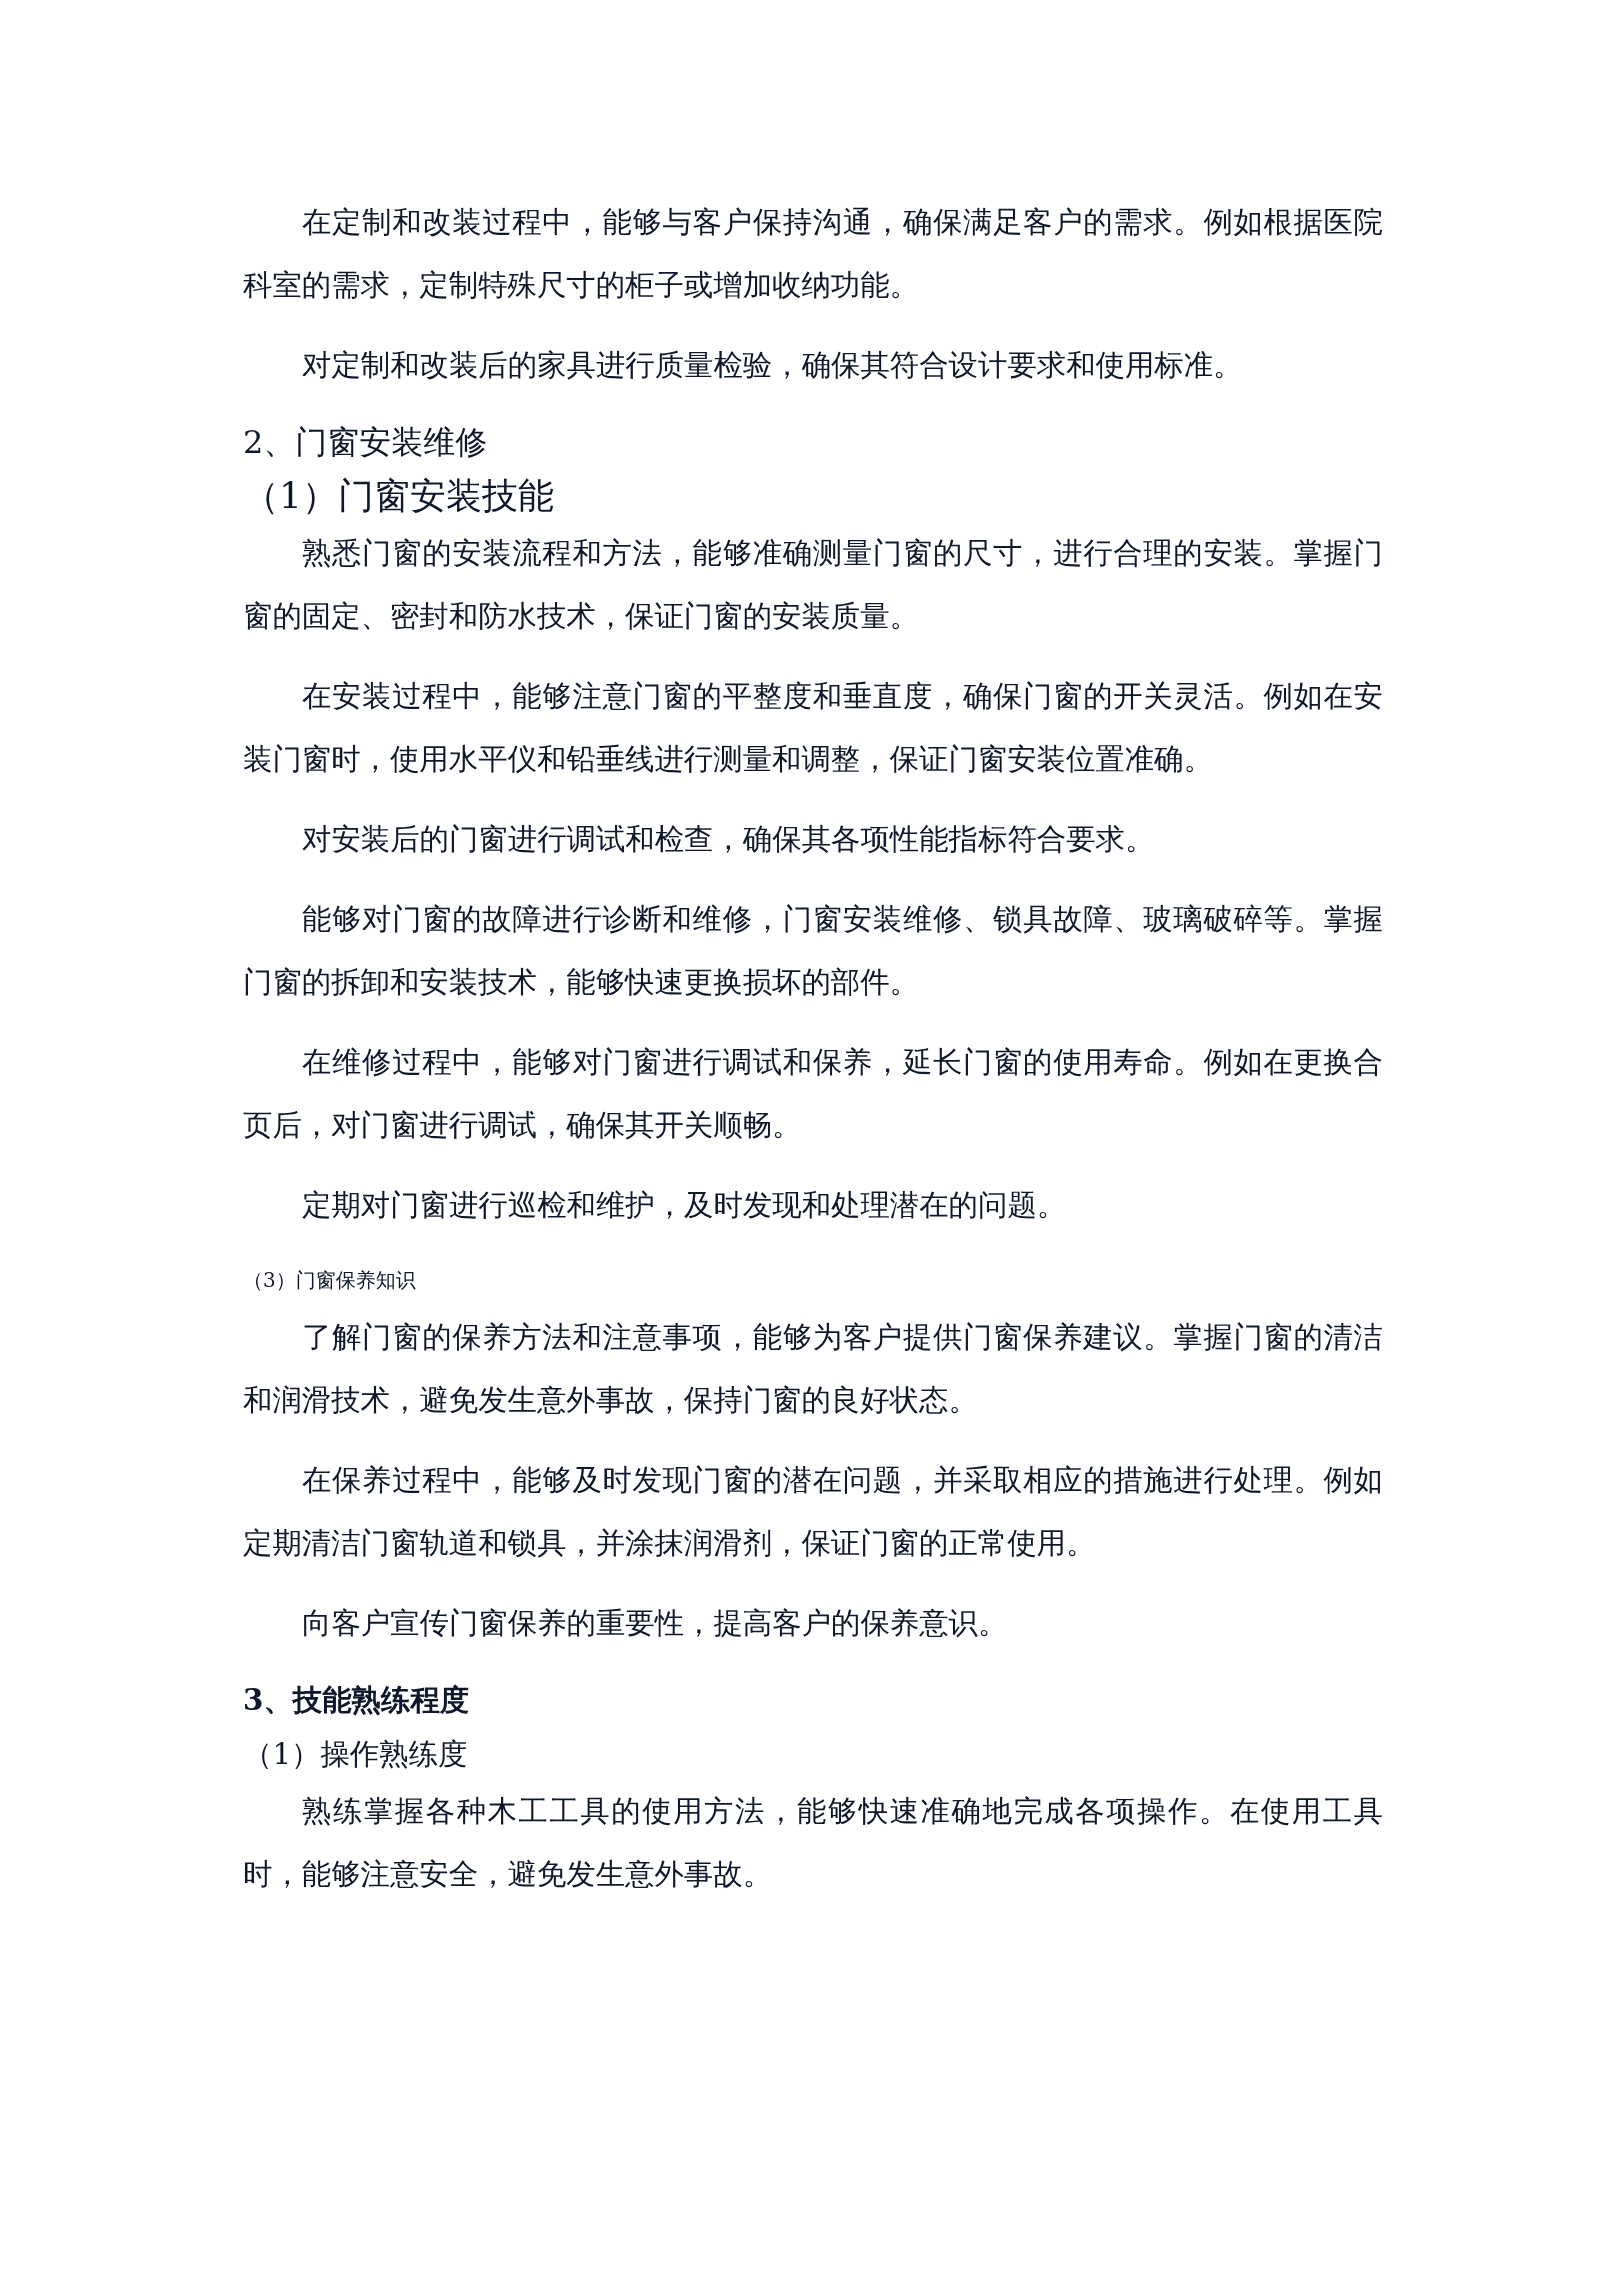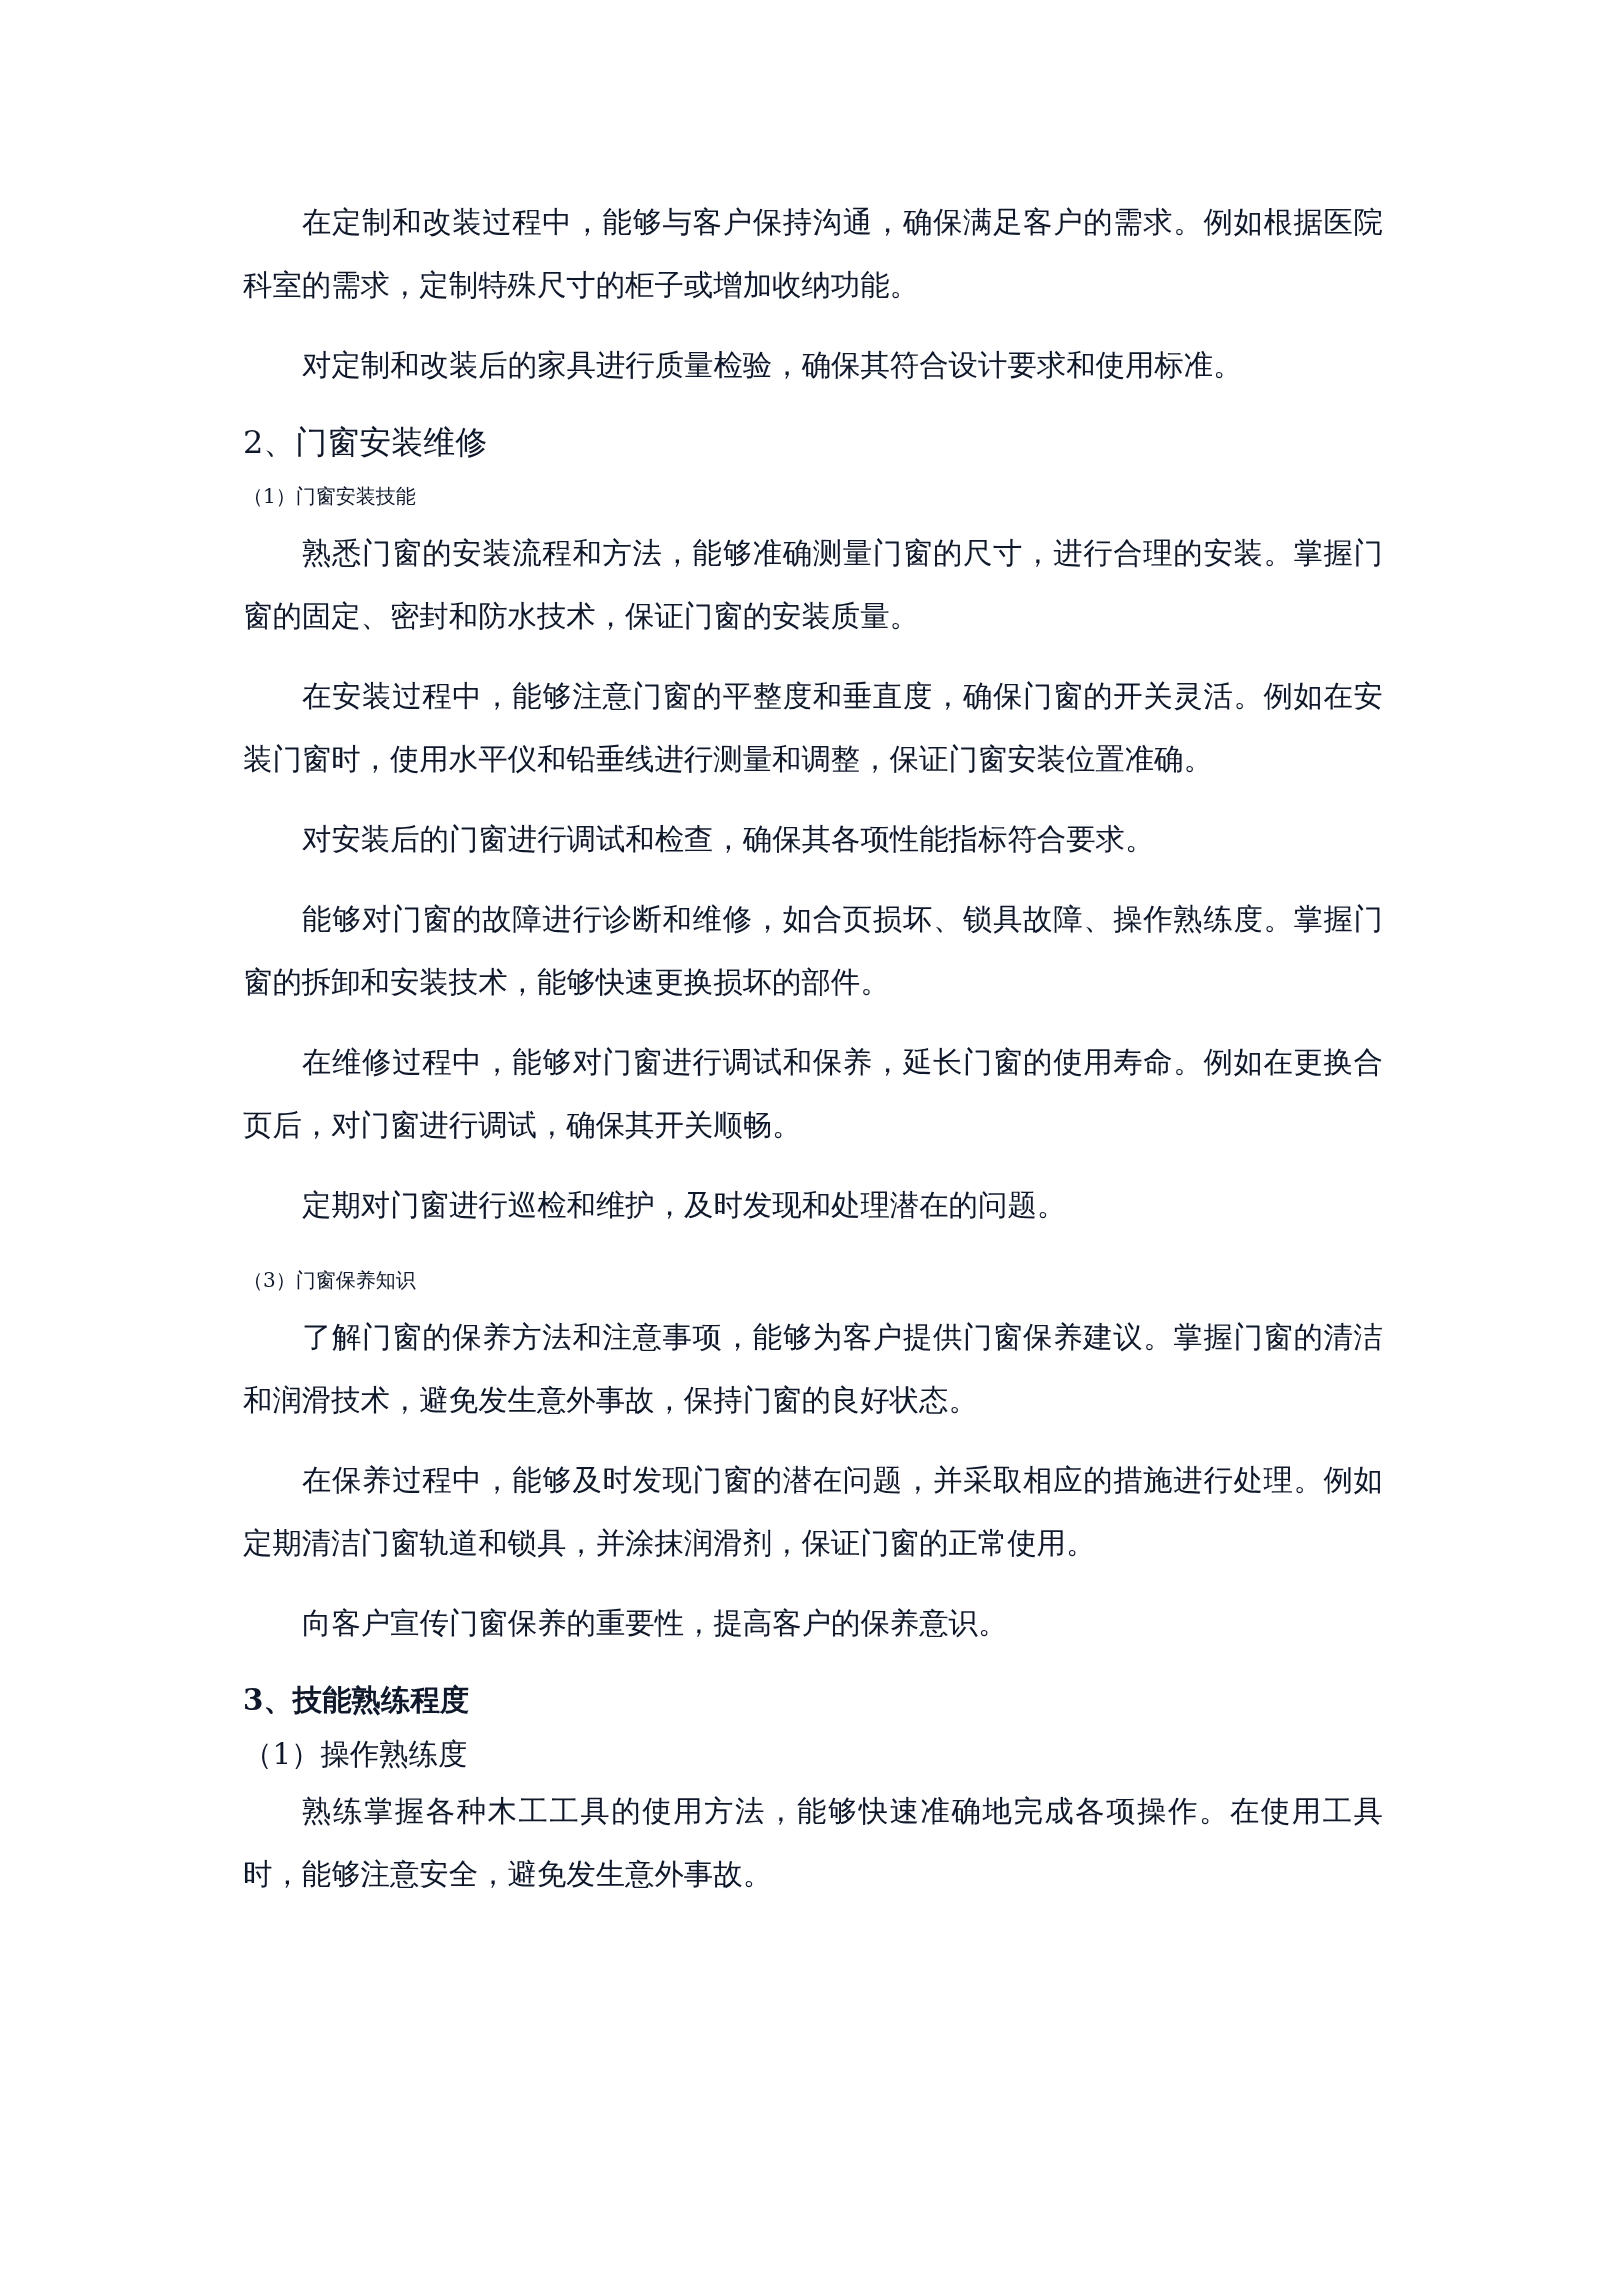--- a/index.html
+++ b/index.html
@@ -31,25 +31,25 @@
     }
     .gap-before { margin-top: 5.2px; }
   </style>
 </head>
 <body>
 
 <div class="page">
   <p class="para">在定制和改装过程中，能够与客户保持沟通，确保满足客户的需求。例如根据医院科室的需求，定制特殊尺寸的柜子或增加收纳功能。</p>
   <p class="para">对定制和改装后的家具进行质量检验，确保其符合设计要求和使用标准。</p>
   <h2 class="heading" style="font-size:32px;font-weight:normal;">2、门窗安装维修</h2>
-  <h3 class="subheading" style="font-size:20px;font-weight:normal;">（1）门窗安装技能</h3>
+  <h3 class="subheading" style="font-size:36px;font-weight:normal;">（1）门窗安装技能</h3>
   <p class="para">熟悉门窗的安装流程和方法，能够准确测量门窗的尺寸，进行合理的安装。掌握门窗的固定、密封和防水技术，保证门窗的安装质量。</p>
   <p class="para">在安装过程中，能够注意门窗的平整度和垂直度，确保门窗的开关灵活。例如在安装门窗时，使用水平仪和铅垂线进行测量和调整，保证门窗安装位置准确。</p>
   <p class="para">对安装后的门窗进行调试和检查，确保其各项性能指标符合要求。</p>
-  <p class="para">能够对门窗的故障进行诊断和维修，如合页损坏、锁具故障、操作熟练度。掌握门窗的拆卸和安装技术，能够快速更换损坏的部件。</p>
+  <p class="para">能够对门窗的故障进行诊断和维修，门窗安装维修、锁具故障、玻璃破碎等。掌握门窗的拆卸和安装技术，能够快速更换损坏的部件。</p>
   <p class="para">在维修过程中，能够对门窗进行调试和保养，延长门窗的使用寿命。例如在更换合页后，对门窗进行调试，确保其开关顺畅。</p>
   <p class="para">定期对门窗进行巡检和维护，及时发现和处理潜在的问题。</p>
   <h3 class="subheading gap-before" style="font-size:20px;font-weight:normal;">（3）门窗保养知识</h3>
   <p class="para">了解门窗的保养方法和注意事项，能够为客户提供门窗保养建议。掌握门窗的清洁和润滑技术，避免发生意外事故，保持门窗的良好状态。</p>
   <p class="para">在保养过程中，能够及时发现门窗的潜在问题，并采取相应的措施进行处理。例如定期清洁门窗轨道和锁具，并涂抹润滑剂，保证门窗的正常使用。</p>
   <p class="para">向客户宣传门窗保养的重要性，提高客户的保养意识。</p>
   <h2 class="heading" style="font-size:29.4px;font-weight:bold;">3、技能熟练程度</h2>
   <h3 class="subheading" style="font-size:29.4px;font-weight:normal;">（1）操作熟练度</h3>
   <p class="para">熟练掌握各种木工工具的使用方法，能够快速准确地完成各项操作。在使用工具时，能够注意安全，避免发生意外事故。</p>
 </div>

